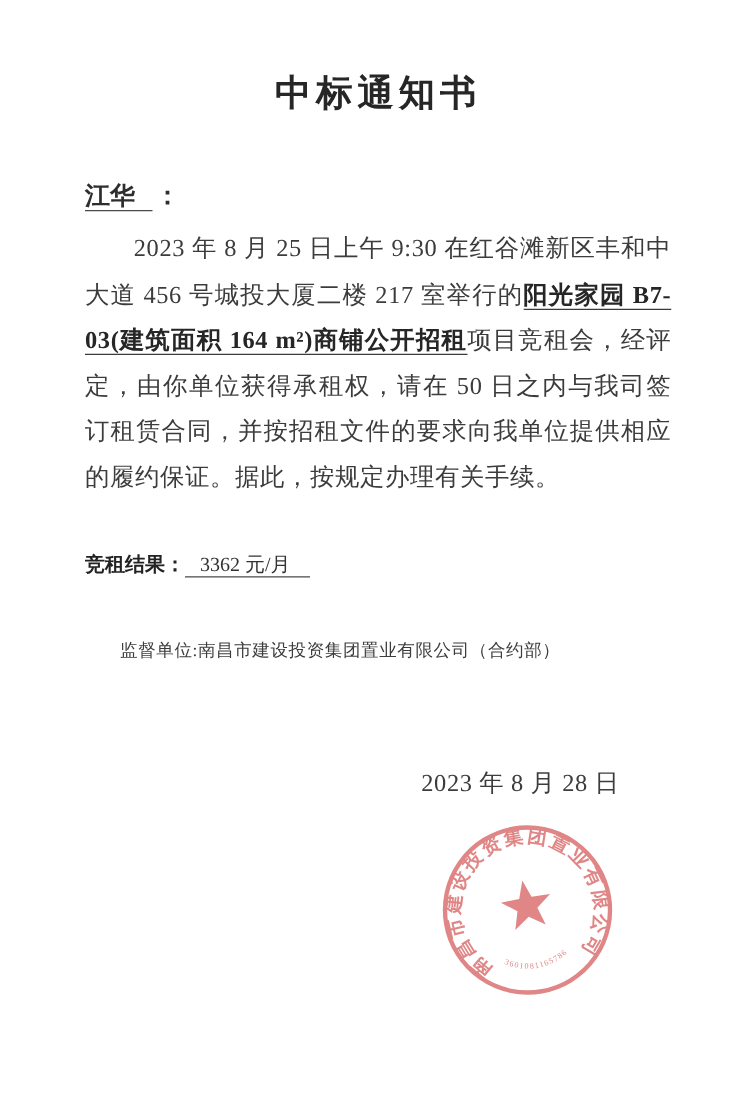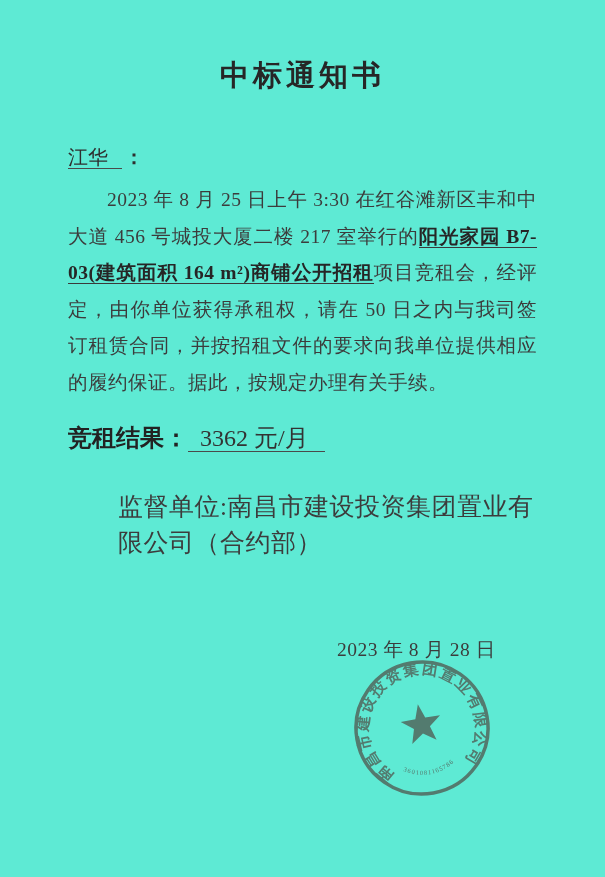--- a/index.html
+++ b/index.html
@@ -2,21 +2,21 @@
 <html><head>
 <meta charset="utf-8">
 <style>
   * { margin: 0; padding: 0; box-sizing: border-box; }
   html, body { background: #888; }
   .page {
     position: relative;
     width: 605px;
     height: 877px;
     margin: 0 auto;
-    background: #5eead4;
+    background: #ffffff;
     color: #3c3c3c;
     font-family: "Liberation Serif", "DejaVu Serif", serif;
     overflow: hidden;
   }
   .content {
     position: relative;
     padding: 0 68px;
     z-index: 1;
   }
   .doc-title {
@@ -27,21 +27,21 @@
     letter-spacing: 4px;
     color: #262626;
     line-height: 42px;
   }
   .recipient {
     margin-top: 46px;
     font-size: 20px;
     line-height: 30px;
   }
   .recipient .name {
-    font-weight: 400;
+    font-weight: 700;
     color: #2e2e2e;
     border-bottom: 1.5px solid #4a4a4a;
     padding-right: 14px;
   }
   .recipient .colon {
     font-weight: 700;
     color: #2e2e2e;
     margin-left: 2px;
   }
   .para {
@@ -51,37 +51,37 @@
     text-justify: inter-character;
     letter-spacing: 0.5px;
   }
   .para1 { margin-top: 10px; text-indent: 2em; }
   .highlight {
     font-weight: 700;
     color: #262626;
     border-bottom: 1.5px solid #3a3a3a;
   }
   .result-line {
-    margin-top: 21px;
-    font-size: 24px;
+    margin-top: 36px;
+    font-size: 16px;
     line-height: 30px;
   }
   .result-line .label {
     font-weight: 700;
     color: #222222;
   }
   .result-line .value {
     border-bottom: 1.5px solid #4a4a4a;
     padding: 0 16px 0 12px;
     color: #333333;
   }
   .para2-block { margin-top: 36px; }
   .para2 { text-indent: 2em; }
   .indent-line {
-    font-size: 25px;
+    font-size: 14px;
     line-height: 36.6px;
     padding-left: 2em;
     letter-spacing: 0.5px;
   }
   .signature {
     margin-top: 70px;
     font-size: 19.5px;
     line-height: 36.6px;
     letter-spacing: 0.5px;
   }
@@ -118,21 +118,21 @@
 <div class="page">
   <div class="content">
 
     <div class="doc-title">中标通知书</div>
 
     <div class="recipient">
       <span class="name">江华</span><span class="colon">：</span>
     </div>
 
     <div class="para para1">
-      <span>2023 年 8 月 25 日上午 3:30 在红谷滩新区丰和中大道 456 号城投大厦二楼 217 室举行的</span><span class="highlight">阳光家园 B7-03(建筑面积 164 m²)商铺公开招租</span><span>项目竞租会，经评定，由你单位获得承租权，请在 50 日之内与我司签订租赁合同，并按招租文件的要求向我单位提供相应的履约保证。据此，按规定办理有关手续。</span>
+      <span>2023 年 8 月 25 日上午 9:30 在红谷滩新区丰和中大道 456 号城投大厦二楼 217 室举行的</span><span class="highlight">阳光家园 B7-03(建筑面积 164 m²)商铺公开招租</span><span>项目竞租会，经评定，由你单位获得承租权，请在 50 日之内与我司签订租赁合同，并按招租文件的要求向我单位提供相应的履约保证。据此，按规定办理有关手续。</span>
     </div>
 
     <div class="result-line">
       <span class="label">竞租结果：</span><span class="value">3362 元/月</span>
     </div>
 
     <div class="para2-block">
       <div class="indent-line">监督单位:南昌市建设投资集团置业有限公司（合约部）</div>
     </div>
 

